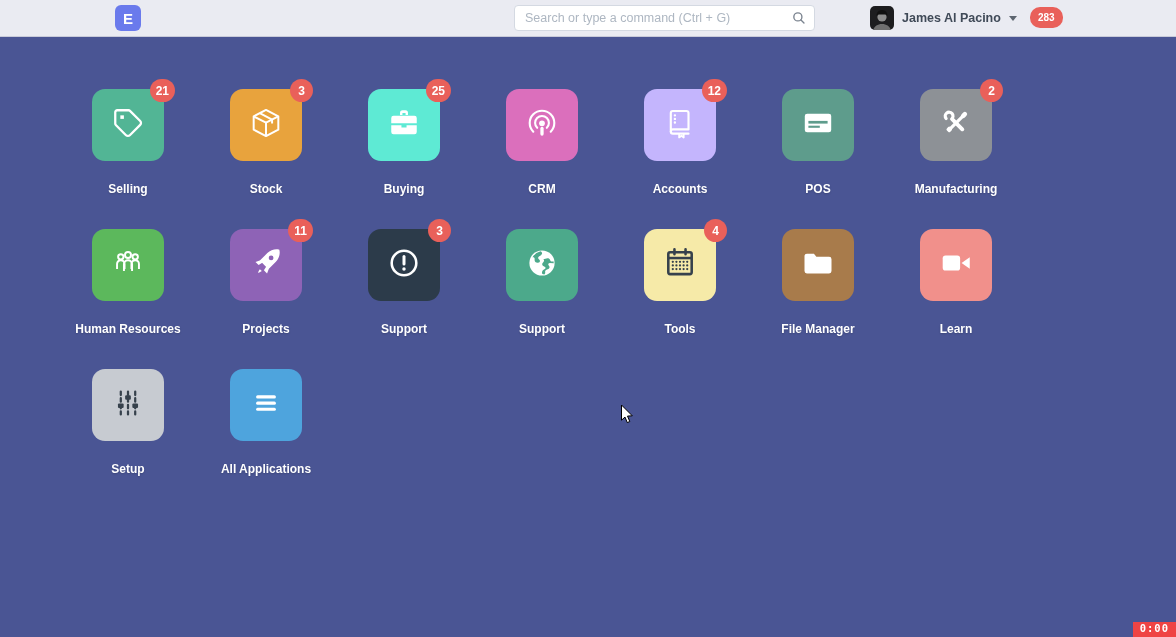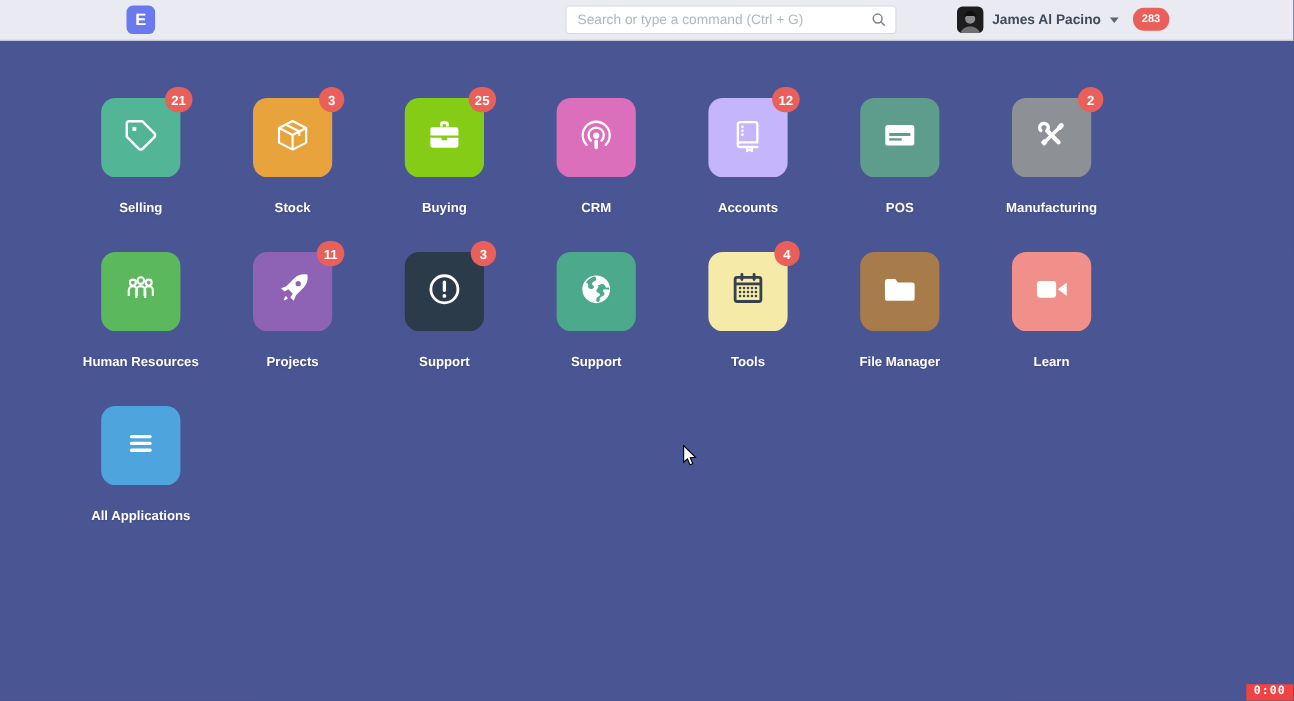--- a/index.html
+++ b/index.html
@@ -133,21 +133,21 @@
             <path d="M12 2.8 20.7 7.3v9.4L12 21.2 3.3 16.7V7.3L12 2.8z"></path>
             <path d="M3.3 7.3 12 11.8l8.7-4.5"></path>
             <path d="M12 11.8v9.4"></path>
             <path d="M7.6 5.1l8.7 4.5v2.8"></path>
           </svg></span>
       <span class="app-badge">3</span>
     </div>
     <div class="app-label">Stock</div>
   </div>
     <div class="app-cell">
-    <div class="app-icon-box" style="background: #84cc16; --tilebg: #B1462F; color: rgb(255, 255, 255);">
+    <div class="app-icon-box" style="background: #5eead4; --tilebg: #B1462F; color: rgb(255, 255, 255);">
       <span class="app-glyph"><svg viewBox="0 0 24 24" width="34" height="34" fill="currentColor">
             <path d="M9.2 6.4V4.8A1.8 1.8 0 0 1 11 3h2a1.8 1.8 0 0 1 1.8 1.8v1.6h-1.7V4.9h-2.2v1.5H9.2z"></path>
             <path d="M4.6 6.8h14.8a1.6 1.6 0 0 1 1.6 1.6v3.8H3V8.4a1.6 1.6 0 0 1 1.6-1.6z"></path>
             <path d="M3 13.6h7.2v1.5h3.6v-1.5H21v4.8a1.6 1.6 0 0 1-1.6 1.6H4.6A1.6 1.6 0 0 1 3 18.4v-4.8z"></path>
           </svg></span>
       <span class="app-badge">25</span>
     </div>
     <div class="app-label">Buying</div>
   </div>
     <div class="app-cell">
@@ -272,20 +272,34 @@
     <div class="app-icon-box" style="background: rgb(241, 144, 139); --tilebg: #F1908B; color: rgb(255, 255, 255);">
       <span class="app-glyph"><svg viewBox="0 0 24 24" width="38" height="38" fill="currentColor">
             <rect x="3.6" y="7.2" width="11" height="9.6" rx="1.8"></rect>
             <path d="M15.5 12l5.2-3.7v7.4z"></path>
           </svg></span>
 
     </div>
     <div class="app-label">Learn</div>
   </div>
     <div class="app-cell">
+    <div class="app-icon-box" style="background: rgb(199, 203, 209); --tilebg: #C7CBD1; color: rgb(54, 65, 76);">
+      <span class="app-glyph"><svg viewBox="0 0 24 24" width="36" height="36" stroke="currentColor" fill="currentColor">
+            <g stroke-width="1.5" stroke-linecap="round" fill="none">
+              <path d="M7.2 4.4v15.2M12 4.4v15.2M16.8 4.4v15.2" stroke-dasharray="2.3 2.1"></path>
+            </g>
+            <rect x="5.3" y="12.3" width="3.8" height="3" rx="0.7" stroke="none"></rect>
+            <rect x="10.1" y="6.9" width="3.8" height="3" rx="0.7" stroke="none"></rect>
+            <rect x="14.9" y="12.3" width="3.8" height="3" rx="0.7" stroke="none"></rect>
+          </svg></span>
+
+    </div>
+    <div class="app-label">Setup</div>
+  </div>
+    <div class="app-cell">
     <div class="app-icon-box" style="background: rgb(78, 164, 221); --tilebg: #4EA4DD; color: rgb(255, 255, 255);">
       <span class="app-glyph"><svg viewBox="0 0 24 24" width="36" height="36" fill="currentColor">
             <rect x="5.4" y="6.9" width="13.2" height="2.1" rx="1"></rect>
             <rect x="5.4" y="11" width="13.2" height="2.1" rx="1"></rect>
             <rect x="5.4" y="15.1" width="13.2" height="2.1" rx="1"></rect>
           </svg></span>
 
     </div>
     <div class="app-label">All Applications</div>
   </div>

